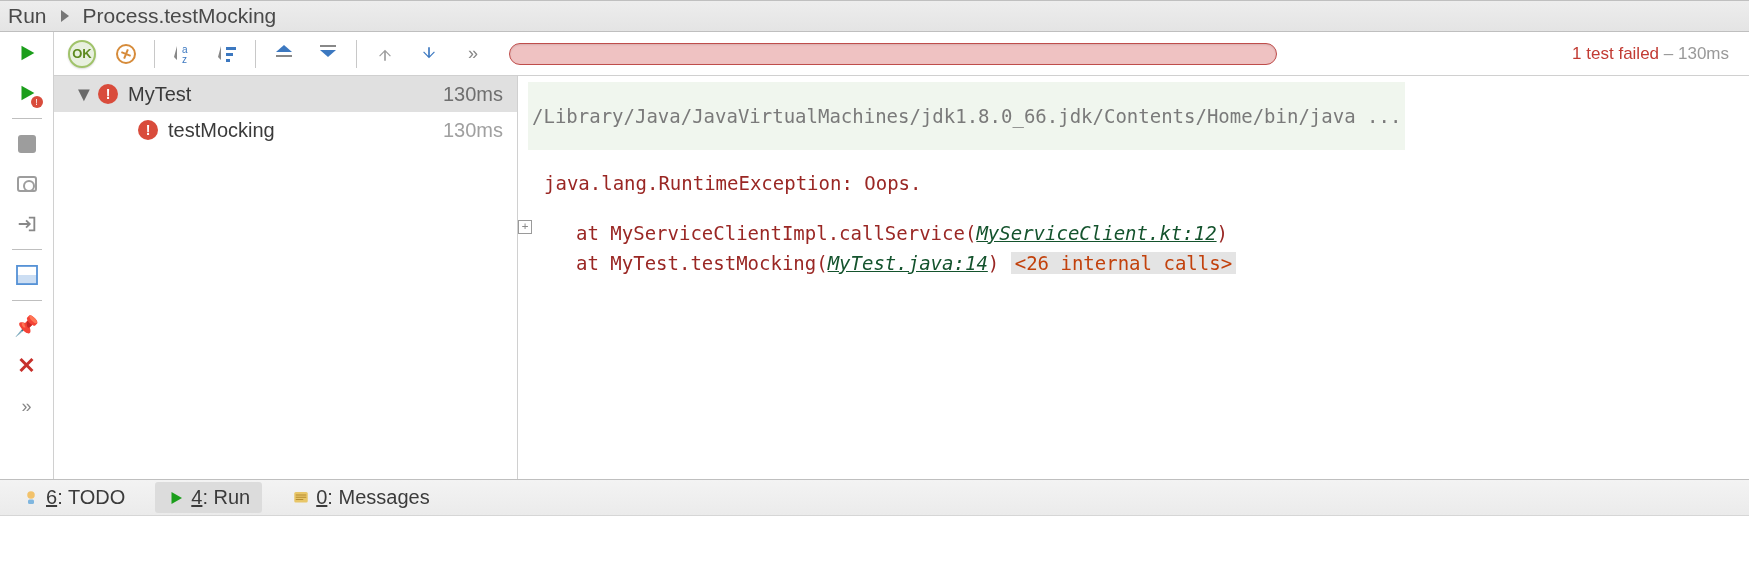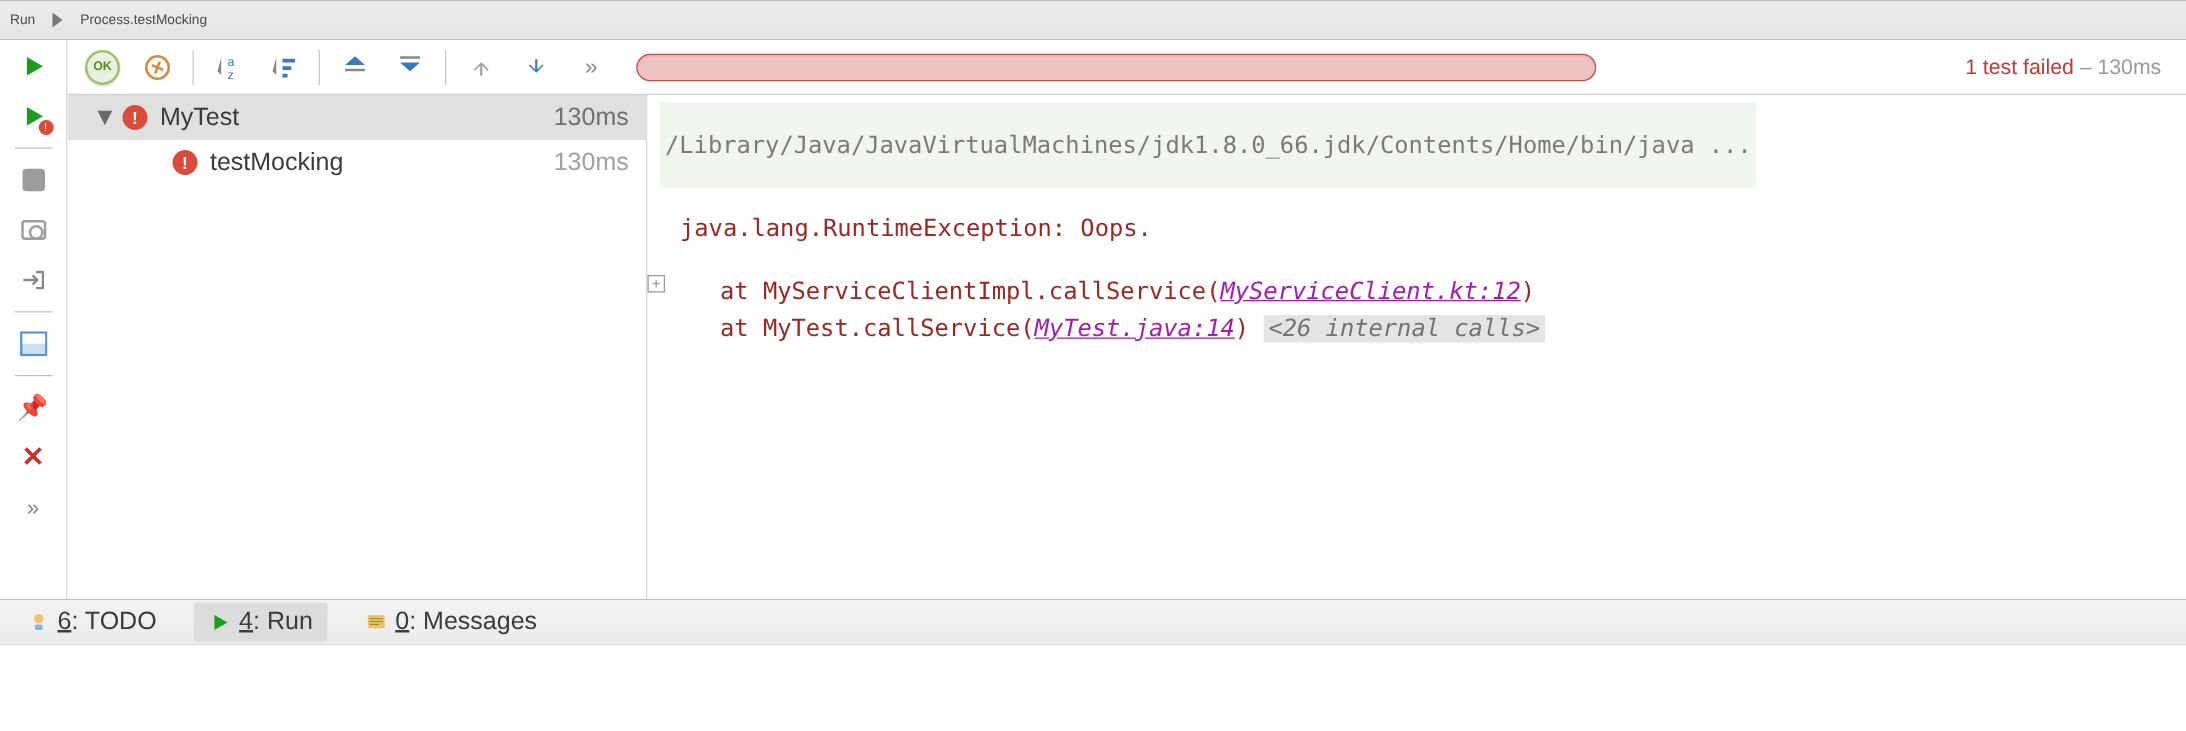--- a/index.html
+++ b/index.html
@@ -1,56 +1,56 @@
 <!DOCTYPE html>
 <html><head>
 <meta charset="utf-8">
 <style>
 * { margin:0; padding:0; box-sizing:border-box; }
 body { font-family: "Helvetica Neue", Arial, sans-serif; font-size:16px; background:#fff; width:1749px; height:585px; overflow:hidden; color:#333; }
 .header { height:32px; background:linear-gradient(#ededed,#e4e4e4); border-bottom:1px solid #bfbfbf; border-top:1px solid #bfbfbf; display:flex; align-items:center; padding:0 8px; gap:8px; }
-.header .label { color:#4a4a4a; font-size:11px; }
+.header .label { color:#4a4a4a; font-size:21px; }
 .header .icon-box { width:20px; height:20px; display:flex; align-items:center; justify-content:center; }
 .arrow-tri { width:0; height:0; border-top:6px solid transparent; border-bottom:6px solid transparent; border-left:8px solid #777; }
 .main { display:flex; height:447px; }
 .left-rail { width:54px; border-right:1px solid #d0d0d0; display:flex; flex-direction:column; align-items:center; padding-top:6px; gap:10px; background:#fff; }
 .left-rail .btn { width:36px; height:30px; display:flex; align-items:center; justify-content:center; cursor:pointer; border-radius:3px; }
 .play-green { color:#1b9e1b; }
 .stop-gray { width:18px; height:18px; background:#9d9d9d; border-radius:3px; }
 .camera-gray { width:20px; height:16px; border:2px solid #9d9d9d; border-radius:3px; position:relative; }
 .camera-gray:after { content:''; position:absolute; top:2px; left:4px; width:8px; height:8px; border:2px solid #9d9d9d; border-radius:50%; }
 .x-red { color:#c7302b; font-size:22px; font-weight:bold; }
 .pin-gray { color:#8c7a8a; font-size:20px; }
 .chevmore { color:#888; font-size:18px; }
 .divider-h { width:30px; height:1px; background:#bfbfbf; }
 .toolbar { height:44px; border-bottom:1px solid #d0d0d0; display:flex; align-items:center; padding:0 10px; gap:8px; background:#fff; width:100%; }
 .toolbar .tb-btn { width:36px; height:32px; display:flex; align-items:center; justify-content:center; cursor:pointer; border-radius:4px; }
-.ok-badge { background:#e8f0df; border:2px solid #a0c36a; border-radius:50%; width:28px; height:28px; display:flex; align-items:center; justify-content:center; font-size:10px; font-weight:bold; color:#5d8a1f; box-shadow:0 1px 2px rgba(0,0,0,.15); }
+.ok-badge { background:#e8f0df; border:2px solid #a0c36a; border-radius:50%; width:28px; height:28px; display:flex; align-items:center; justify-content:center; font-size:13px; font-weight:bold; color:#5d8a1f; box-shadow:0 1px 2px rgba(0,0,0,.15); }
 .t-sep { width:1px; height:28px; background:#c8c8c8; margin:0 2px; }
 .progress-bar { flex:0 0 768px; height:22px; background:#efc2c2; border-radius:11px; border:1px solid #bf4d4b; margin-left:10px; box-shadow:inset 0 1px 2px rgba(0,0,0,.1); }
 .status-text { margin-left:auto; margin-right:10px; font-size:17px; white-space:nowrap; }
 .status-fail { color:#c23b33; }
 .status-dur { color:#999; }
 .content { display:flex; flex:1; height:calc(100% - 44px); }
 .tree-panel { width:464px; border-right:1px solid #d0d0d0; background:#fff; }
 .tree-row { display:flex; align-items:center; justify-content:space-between; height:36px; padding:0 14px 0 20px; font-size:20px; }
 .tree-row.selected { background:#e0e0e0; }
 .tree-left { display:flex; align-items:center; gap:6px; }
 .exp-arrow { color:#6a6a6a; width:18px; display:inline-block; }
 .err-badge { width:20px; height:20px; background:#d94c3c; border-radius:50%; display:inline-flex; align-items:center; justify-content:center; color:#fff; font-size:14px; font-weight:bold; margin-right:4px; }
 .tree-name { color:#3b3b3b; }
 .tree-dur { color:#6f6f6f; }
 .tree-row.child { padding-left:84px; }
 .tree-row.child .tree-dur { color:#a0a0a0; }
 .console { flex:1; background:#fff; padding:6px 10px; font-family: Menlo, Monaco, Consolas, monospace; font-size:19px; line-height:30px; position:relative; }
 .console .cmd { background:#f0f6ee; color:#7a7a7a; display:inline-block; padding:19px 4px; white-space:nowrap; }
 .console .exc { color:#9a2724; margin-top:18px;margin-left:16px; }
 .console .frame { color:#9a2724; }
-.console .link { color:#a21caf; text-decoration:underline; font-style:italic; }
-.console .internal { color:#737373; background:#e4e4e4; padding:0 4px;font-style:italic; }
+.console .link { color:#14532d; text-decoration:underline; font-style:italic; }
+.console .internal { color:#c2410c; background:#e4e4e4; padding:0 4px; }
 .console .exitmsg { color:#2c2d6d; margin-top:46px; }
 .expand-plus { position:absolute; left:0; top:144px; width:14px; height:14px; border:1px solid #9a9a9a; color:#8a8a8a; font-size:11px; line-height:12px; text-align:center; cursor:pointer; }
 .bottom-bar { height:36px; border-top:1px solid #bfbfbf; background:linear-gradient(#f3f3f3,#ebebeb); display:flex; align-items:center; padding:0 10px; gap:18px; font-size:20px; }
 .bottom-bar .tab { display:flex; align-items:center; gap:6px; padding:4px 12px; border-radius:3px; cursor:pointer; color:#3b3b3b; }
 .bottom-bar .tab.active { background:#dcdcdc; }
 .status-tray { height:24px; border-top:1px solid #d6d6d6; background:#fff; }
 .bot-icon svg { width:18px; height:18px; }
 .u { text-decoration:underline; }
 svg { display:block; }
 </style>
@@ -186,21 +186,21 @@
       </div>
 
       <div class="console">
         <div><span class="cmd">/Library/Java/JavaVirtualMachines/jdk1.8.0_66.jdk/Contents/Home/bin/java ...</span></div>
         <div class="exc">java.lang.RuntimeException: Oops.</div>
         <div style="height:20px;"></div>
         <div class="frame" style="padding-left:48px;">
           <span>at MyServiceClientImpl.callService(</span><a class="link">MyServiceClient.kt:12</a><span>)</span>
         </div>
         <div class="frame" style="padding-left:48px;">
-          <span>at MyTest.callService(</span><a class="link">MyTest.java:14</a><span>)</span>
+          <span>at MyTest.testMocking(</span><a class="link">MyTest.java:14</a><span>)</span>
           <span class="internal">&lt;26 internal calls&gt;</span>
         </div>
         <div class="expand-plus">+</div>
       </div>
     </div>
   </div>
 </div>
 
 <div class="bottom-bar">
   <div class="tab">

